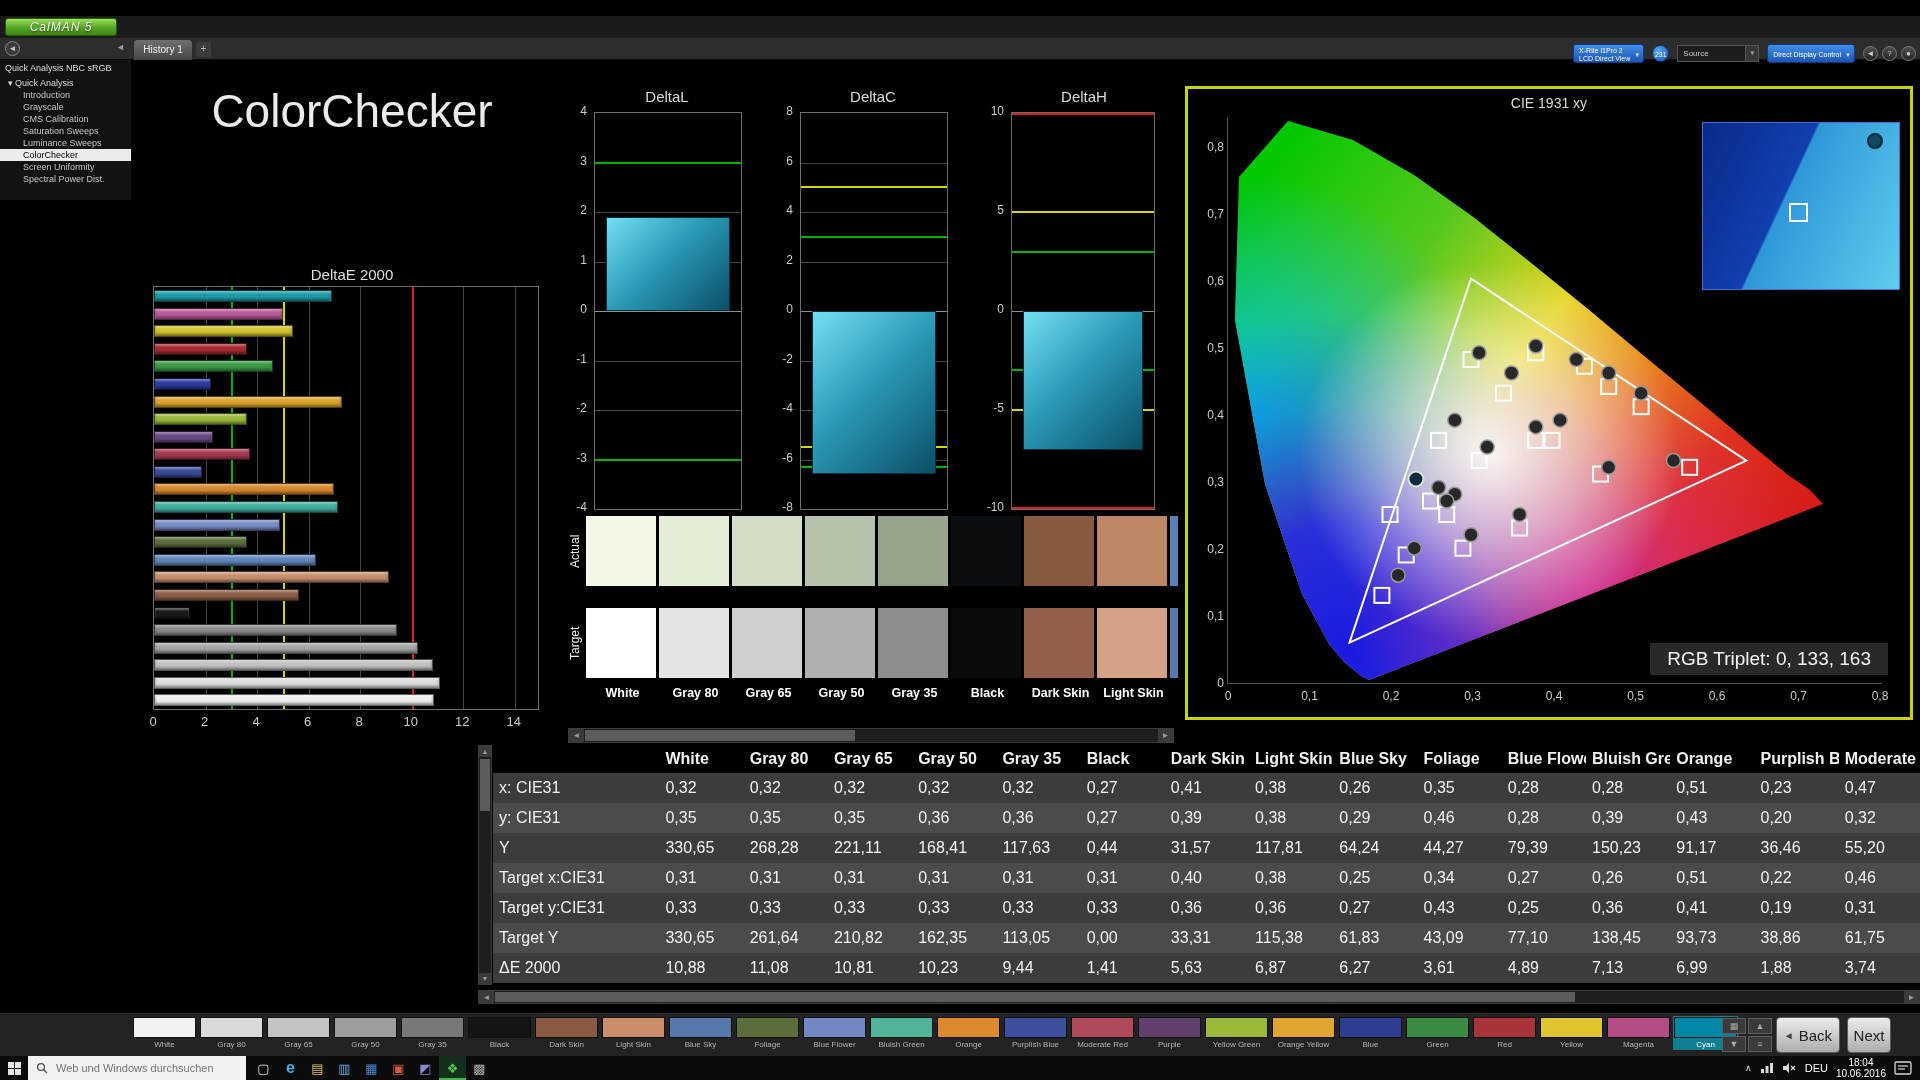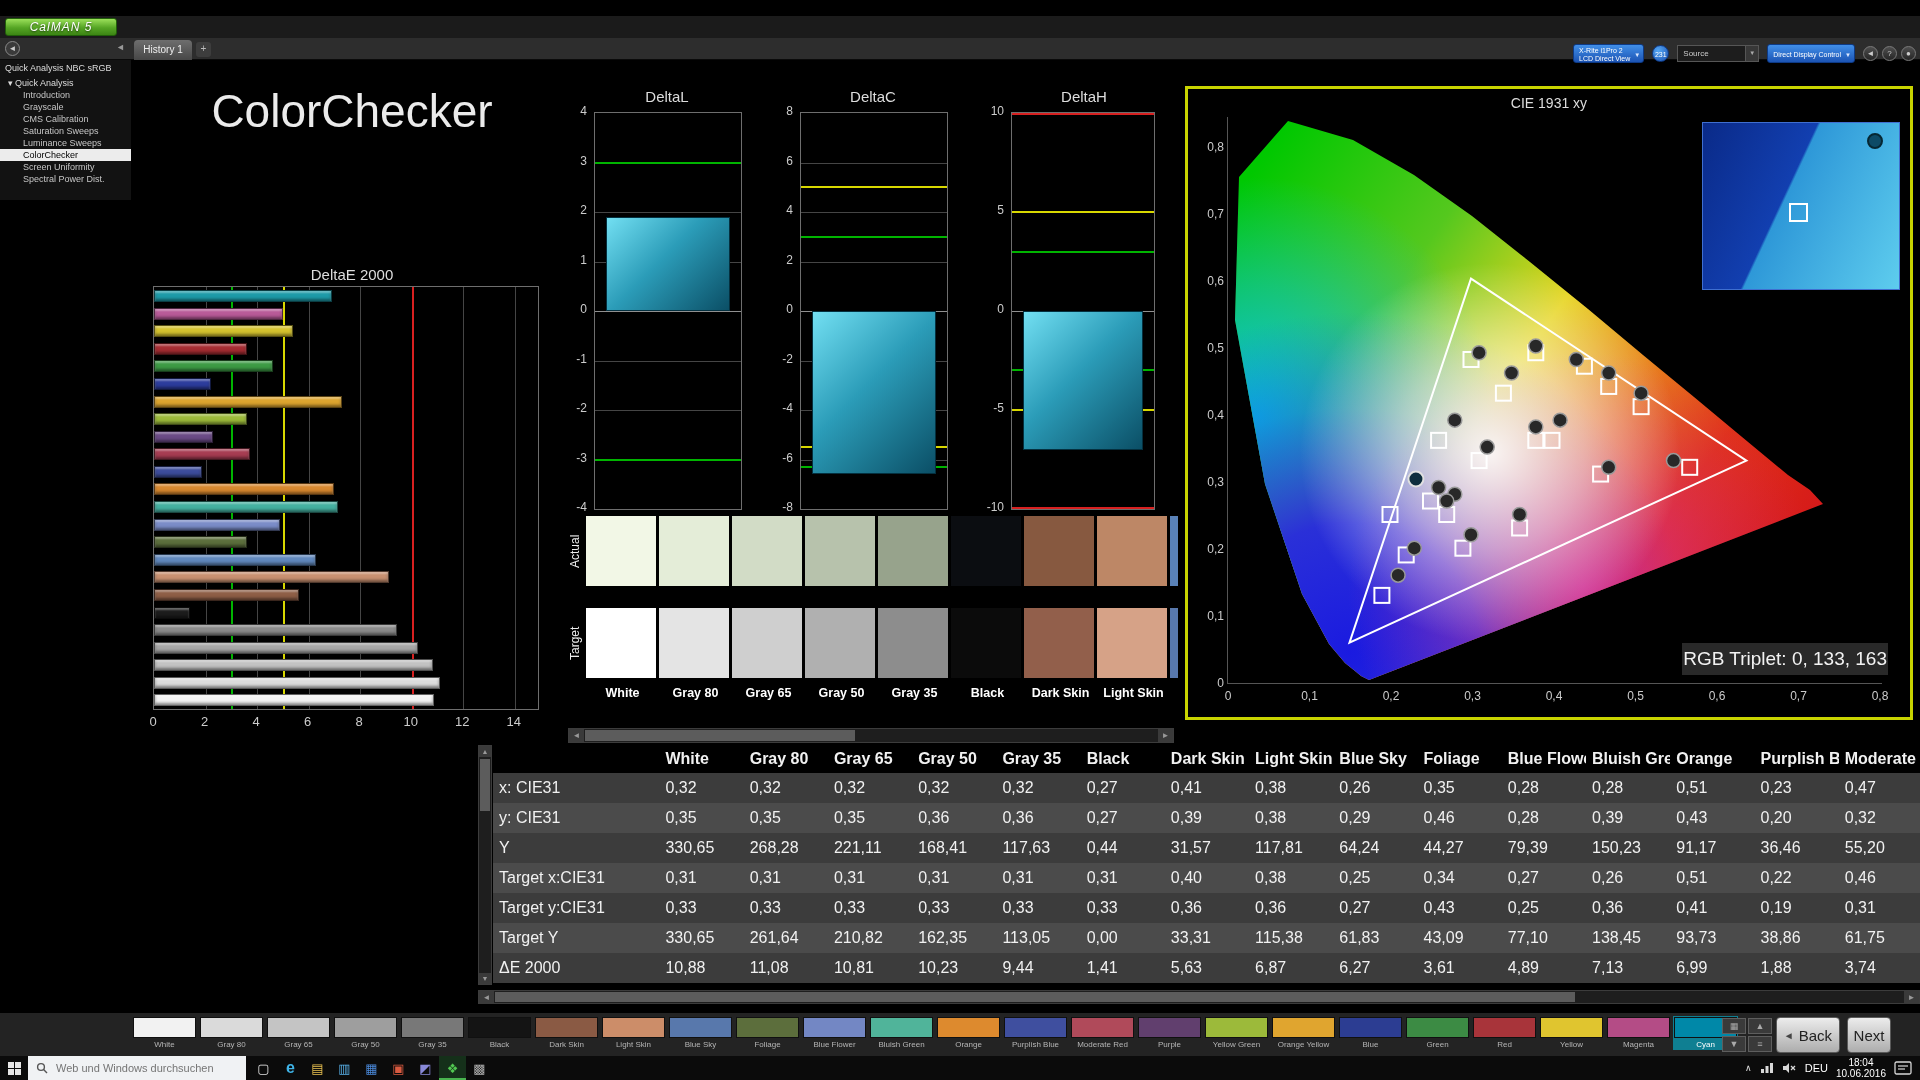--- a/index.html
+++ b/index.html
@@ -93,21 +93,21 @@
   .cietitle{position:absolute;top:6px;width:100%;text-align:center;font-size:14px;color:#ddd}
   .cieylab{position:absolute;left:2px;width:34px;text-align:right;font-size:12px;color:#ccc}
   .ciexlab{position:absolute;top:600px;transform:translateX(-50%);font-size:12px;color:#ccc}
   .axisy{position:absolute;left:39px;top:28px;width:1px;height:566px;background:#555}
   .axisx{position:absolute;left:39px;top:594px;width:655px;height:1px;background:#555}
   .ciesvg{position:absolute;left:40px;top:28px;width:664px;height:566px}
   .inset{position:absolute;left:514px;top:33px;width:196px;height:166px;border:1px solid #3f6fd0;
          background:linear-gradient(115deg,#0a2a88 0%,#123fb0 42%,#2e98d8 43%,#5ecdee 100%)}
   .insq{position:absolute;left:44%;top:48%;width:15px;height:15px;border:2px solid #fff}
   .indot{position:absolute;right:16px;top:10px;width:12px;height:12px;border-radius:50%;background:#0d4a66;border:2px solid #062733}
-  .rgbbox{position:absolute;right:22px;bottom:42px;background:rgba(48,48,48,.85);color:#f2f2f2;font-size:19px;padding:5px 1px}
+  .rgbbox{position:absolute;right:22px;bottom:42px;background:rgba(48,48,48,.85);color:#f2f2f2;font-size:19px;padding:5px 17px}
   
   .curread{position:absolute;left:147px;top:758px;width:330px;height:250px;color:#ebebeb}
   .crtitle{position:absolute;top:0;font-size:30px}
   .crline{position:absolute;font-size:24px}
   
   .tvscroll{position:absolute;left:478px;top:745px;width:14px;height:240px;background:#1e1e1e;border:1px solid #3c3c3c;box-sizing:border-box}
   .tvthumb{position:absolute;left:1px;top:13px;width:10px;height:52px;background:#5c5c5c}
   .varr{position:absolute;left:0;width:12px;height:11px;background:#3a3a3a;color:#999;font-size:7px;text-align:center;line-height:11px}
   .varr.u{top:0}.varr.d{bottom:0}
   .tablewrap{position:absolute;left:493px;top:745px;width:1427px;height:240px;overflow:hidden}

